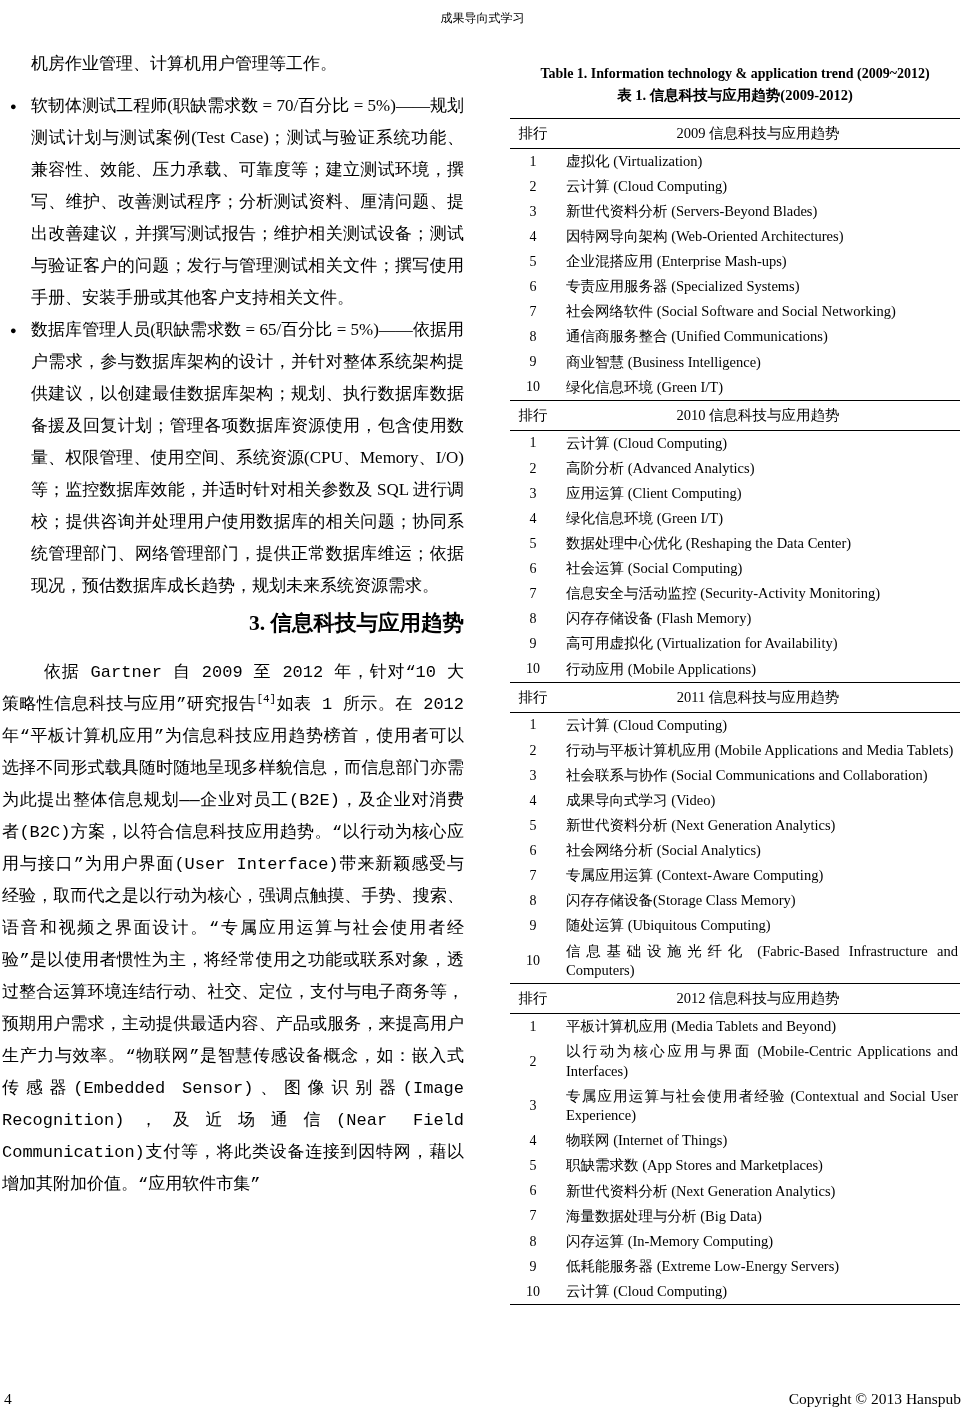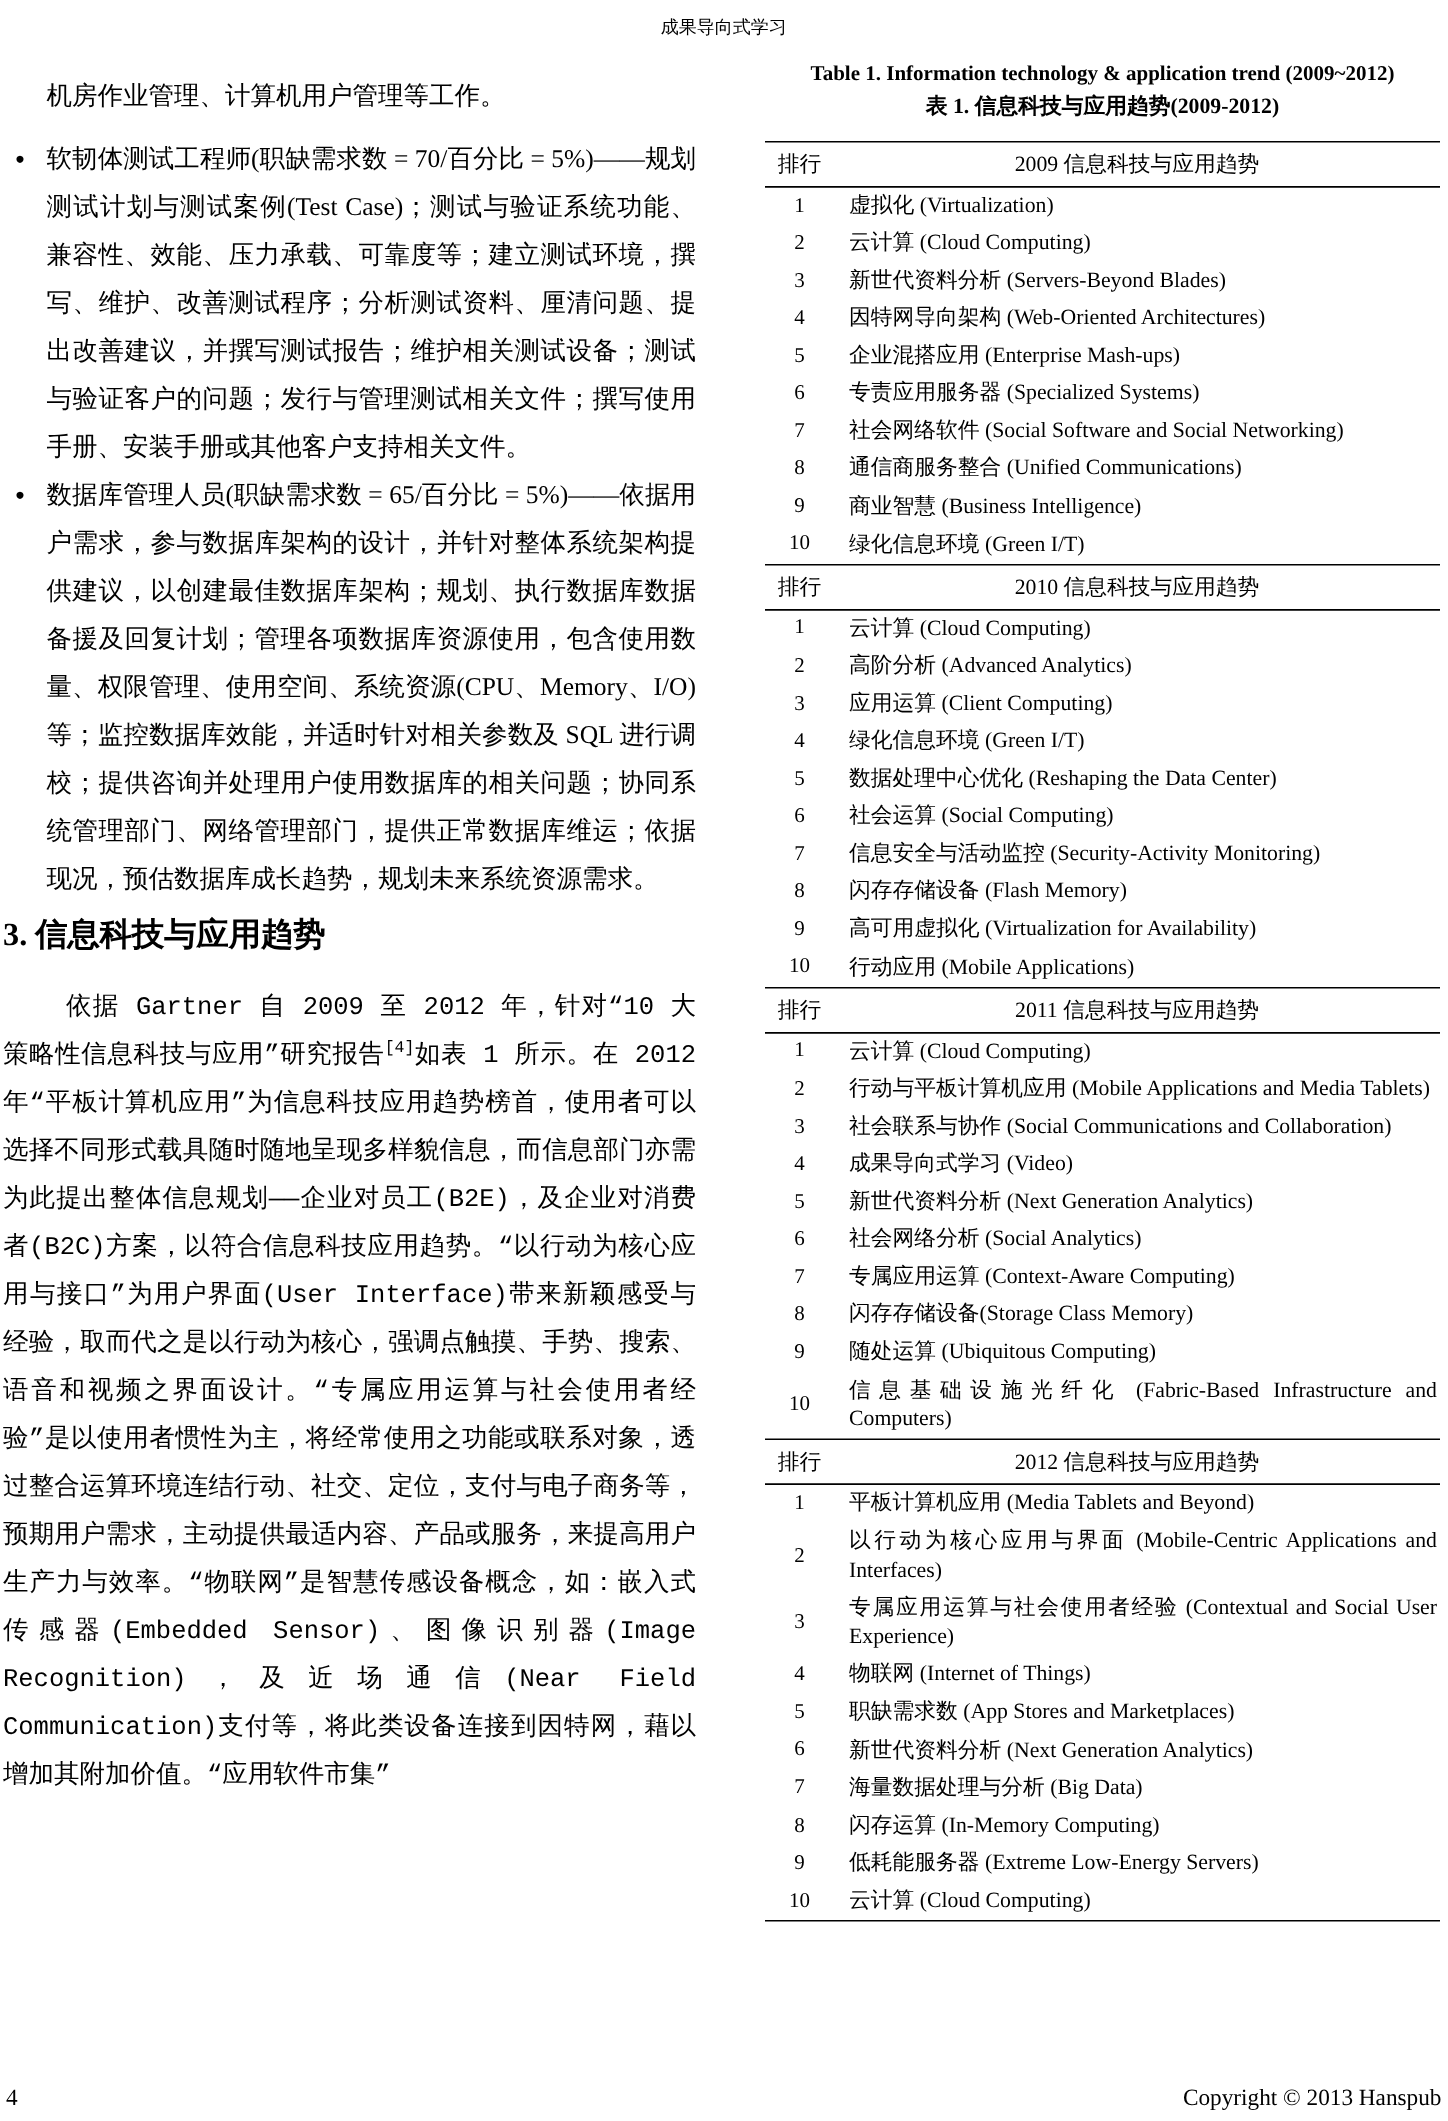--- a/index.html
+++ b/index.html
@@ -25,28 +25,28 @@
   ul.bullets li {
     position: relative; padding-left: 29px;
     text-align: justify; margin: 0;
   }
   ul.bullets .bullet-icon {
     position: absolute; left: 8px; top: 0;
     font-size: 11px; line-height: 32px;
   }
   h2.section-heading {
     margin: 8px 0 20px 0;
-    font-size: 21.5px; line-height: 27px; font-weight: bold;
+    font-size: 21.5px; line-height: 27px; font-weight: bold; text-align: right;
   }
   p.body-para {
     margin: 0; text-indent: 42px; text-align: justify; font-family: Liberation Mono, monospace;
   }
   p.body-para sup { font-size: 11px; line-height: 0; }
   
-  .col-right { position: absolute; left: 510px; top: 40px; width: 450px; }
+  .col-right { position: absolute; left: 510px; top: 64px; width: 450px; }
   .caption-en {
     font-weight: bold; text-align: center;
     font-size: 14px; line-height: 20px; margin: 0;
   }
   .caption-zh {
     font-weight: bold; text-align: center;
     font-size: 14.5px; line-height: 22px; margin: 0 0 12px 0;
   }
   .table-box { border-bottom: 1.5px solid #000; }
   table.trend-section {

